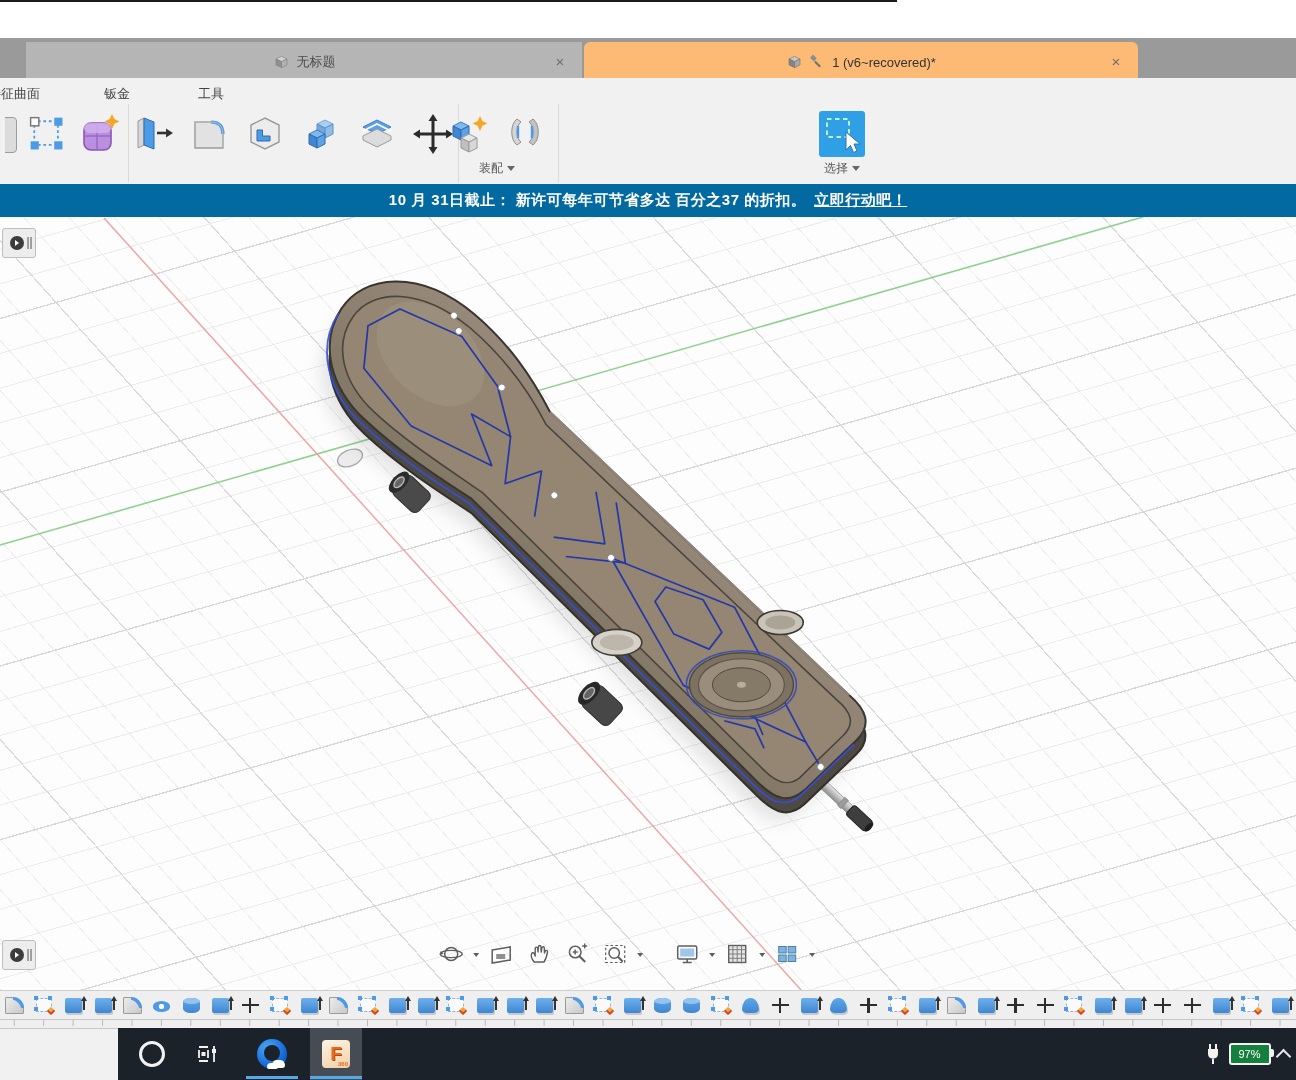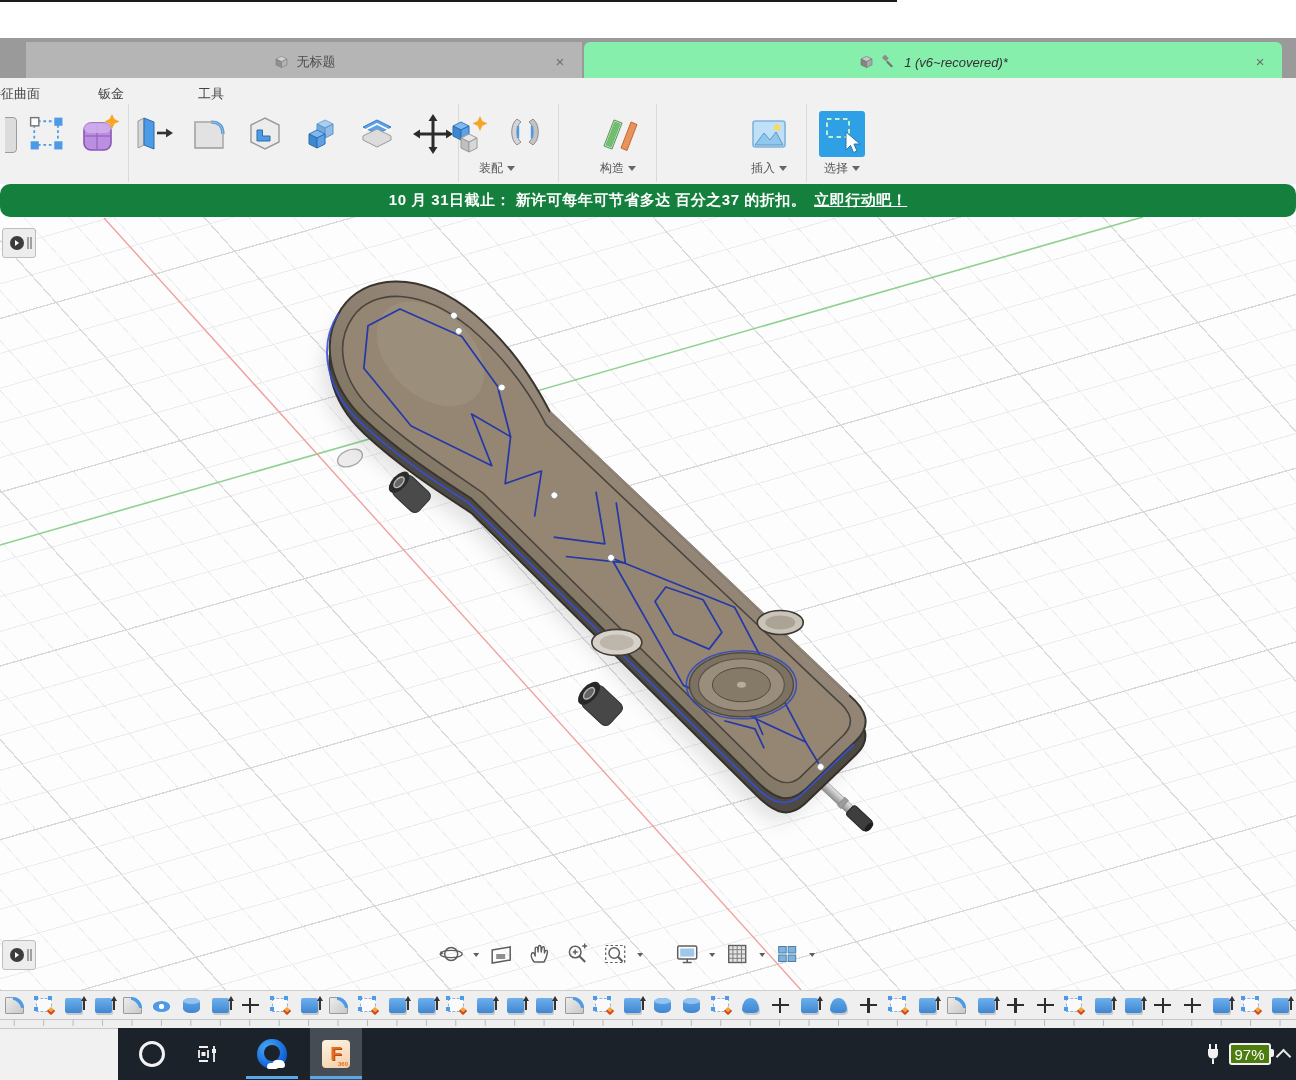--- a/index.html
+++ b/index.html
@@ -10,21 +10,21 @@
 
   
   #top-strip{left:0;top:0;width:1296px;height:38px;background:#ffffff;}
   #top-line{left:0;top:0;width:897px;height:2px;background:#1b1b1b;}
 
   
   #tab-bar{left:0;top:38px;width:1296px;height:40px;background:#9a9a9a;}
   .doc-tab{position:absolute;top:4px;height:40px;display:flex;align-items:center;justify-content:center;
            font-size:13px;color:#4b4b4b;}
   #tab-untitled{left:26px;width:556px;background:#b5b5b5;}
-  #tab-recovered{left:584px;width:698px;background:#86efac;border-radius:6px 6px 0 0;color:#333;font-style:italic;}
+  #tab-recovered{left:584px;width:554px;background:#fdba74;border-radius:6px 6px 0 0;color:#333;}
   .tab-close{position:absolute;right:12px;top:10px;width:20px;height:20px;line-height:20px;text-align:center;
              font-size:15px;color:#6d6d6d;cursor:default;}
   .tab-label{margin-left:7px;}
   .tab-cube{width:17px;height:16px;display:inline-block;}
   .tool-ico{width:16px;height:16px;display:inline-block;margin-left:6px;}
 
   
   #ribbon{left:0;top:78px;width:1296px;height:106px;background:#f1f1f1;}
   .menu-item{position:absolute;top:7px;font-size:13px;color:#454545;white-space:nowrap;}
   .tb-group{position:absolute;top:26px;height:78px;border-right:1px solid #dadada;}
@@ -32,22 +32,22 @@
   .tb-label{position:absolute;left:0;right:0;bottom:5px;text-align:center;font-size:12px;color:#555;}
   .caret{display:inline-block;width:0;height:0;border:4px solid transparent;border-top:5px solid #666;
          vertical-align:middle;margin-left:4px;margin-top:3px;}
   .tb-btn{width:48px;height:50px;display:flex;align-items:center;justify-content:center;}
   .tb-btn.small{width:40px;}
   #select-tile{width:46px;height:46px;background:#30a0e6;border-radius:3px;display:flex;align-items:center;justify-content:center;}
   #clip-icon{overflow:hidden;width:14px;height:50px;position:relative;}
   #clip-icon .half{position:absolute;left:-26px;top:8px;width:36px;height:34px;background:#dcdcdc;border:1px solid #9c9c9c;border-radius:4px;}
 
   
-  #banner{left:0;top:184px;width:1296px;height:33px;background:#15803d;display:flex;align-items:center;justify-content:center;
-          font-size:15px;font-weight:bold;color:#ffffff;letter-spacing:.5px;border-radius:10px;}
+  #banner{left:0;top:184px;width:1296px;height:33px;background:#0369a1;display:flex;align-items:center;justify-content:center;
+          font-size:15px;font-weight:bold;color:#ffffff;letter-spacing:.5px;}
   #banner a{color:#fff;text-decoration:underline;margin-left:8px;cursor:pointer;}
 
   
   #viewport{left:0;top:217px;width:1296px;height:773px;background-color:#fdfdfd;
     background-image:
       repeating-linear-gradient(344deg,#d8d8d8 0 1.3px,transparent 1.3px 167px),
       repeating-linear-gradient(48deg,#dbdbdb 0 1.3px,transparent 1.3px 167px),
       repeating-linear-gradient(344deg,#ececec 0 1px,transparent 1px 33.4px),
       repeating-linear-gradient(48deg,#eeeeee 0 1px,transparent 1px 33.4px);}
   #scene{position:absolute;left:0;top:0;}
@@ -102,22 +102,22 @@
   #qq-ball{width:30px;height:30px;border-radius:50%;background:radial-gradient(circle at 35% 30%,#4aa9f5,#0d5fd6 70%);position:relative;}
   #qq-ball::before{content:"";position:absolute;left:7px;top:6px;width:16px;height:16px;border-radius:50%;background:#1c222a;}
   #qq-ball::after{content:"";position:absolute;right:2px;bottom:1px;width:13px;height:8px;background:#fff;border-radius:7px 7px 4px 4px;box-shadow:-6px 2px 0 -1px #fff;}
   #fusion-tile{left:310px;width:52px;background:#464c54;}
   #fusion-badge{width:28px;height:28px;border-radius:4px;background:linear-gradient(160deg,#fdf3e3,#f3cfa8);display:flex;align-items:center;justify-content:center;position:relative;}
   #fusion-badge .f{font-weight:bold;font-size:19px;color:#e86a1e;text-shadow:1px 1px 0 #b5490f;}
   #fusion-badge .s360{position:absolute;right:2px;bottom:1px;font-size:6px;color:#e86a1e;font-weight:bold;}
   .run-underline{position:absolute;bottom:1px;height:3px;background:#57a8e8;}
   #ul-qq{left:246px;width:52px;} #ul-fusion{left:310px;width:52px;}
   #tray{left:1196px;width:100px;gap:7px;}
-  #battery{width:38px;height:18px;border:2px solid #f2f2f2;border-radius:3px;background:#4d7c0f;position:relative;
-           display:flex;align-items:center;justify-content:center;font-size:15px;color:#fff;}
+  #battery{width:38px;height:18px;border:2px solid #f2f2f2;border-radius:3px;background:#15803d;position:relative;
+           display:flex;align-items:center;justify-content:center;font-size:11px;color:#fff;}
   #battery::after{content:"";position:absolute;right:-5px;top:4px;width:3px;height:8px;background:#f2f2f2;border-radius:0 2px 2px 0;}
   #chev{width:9px;height:9px;border-left:2px solid #e8e8e8;border-top:2px solid #e8e8e8;transform:rotate(45deg);margin-top:4px;}
 </style>
 </head>
 <body>
 
 <div id="app">
 
   <div class="abs" id="top-strip"></div>
   <div class="abs" id="top-line"></div>
@@ -142,21 +142,21 @@
         <rect x="1.5" y="1.5" width="5.5" height="4.5" rx="1" transform="rotate(45 4 4)" fill="#8d8d8d"></rect>
         <rect x="6.5" y="6.5" width="8" height="2.2" rx="1" transform="rotate(45 6.5 6.5)" fill="#737373"></rect>
       </svg>
       <span class="tab-label">1 (v6~recovered)*</span>
       <span class="tab-close">×</span>
     </div>
   </div>
 
   <div class="abs" id="ribbon">
     <span class="menu-item" style="left:-12px">特征曲面</span>
-    <span class="menu-item" style="left:98px">钣金</span>
+    <span class="menu-item" style="left:104px">钣金</span>
     <span class="menu-item" style="left:198px">工具</span>
 
     <div class="tb-group" style="left:0;width:128px">
       <div class="tb-icons">
         <div id="clip-icon">
             <div class="half"></div>
           </div>
         <div class="tb-btn small">
           <svg width="42" height="42" viewBox="0 0 44 44">
             <line x1="12" y1="8" x2="30" y2="8" stroke="#4d9be6" stroke-width="2" stroke-dasharray="3,3"></line>
@@ -253,46 +253,22 @@
             <path d="M14 7 C7 12 7 28 14 33 L18 30 C12.5 26 12.5 14 18 10 Z" fill="#d5d5d5" stroke="#8e8e8e"></path>
             <path d="M30 7 C37 12 37 28 30 33 L26 30 C31.5 26 31.5 14 26 10 Z" fill="#c3c3c3" stroke="#8e8e8e"></path>
             <line x1="15" y1="14" x2="15" y2="26" stroke="#4d9be6" stroke-width="2.4"></line>
             <line x1="29" y1="14" x2="29" y2="26" stroke="#4d9be6" stroke-width="2.4"></line>
           </svg>
         </div>
       </div>
       <div class="tb-label"><span>装配</span><span class="caret"></span></div>
     </div>
 
-    <div class="tb-group" style="left:580px;width:76px">
-      <div class="tb-icons">
-        <div class="tb-btn">
-          <svg width="44" height="44" viewBox="0 0 44 44">
-            <path d="M8 34 L18 8 L26 11 L16 37 Z" fill="#6fbf6f" stroke="#e9e9e9" stroke-width="2"></path>
-            <path d="M8 34 L18 8 L26 11 L16 37 Z" fill="none" stroke="#55955a" stroke-width="1"></path>
-            <path d="M25 36 L35 10 L41 12.5 L31 38.5 Z" fill="#e8935c" stroke="#c06a35" stroke-width="1"></path>
-          </svg>
-        </div>
-      </div>
-      <div class="tb-label"><span>构造</span><span class="caret"></span></div>
-    </div>
-
-
-    <div class="tb-group" style="left:732px;width:74px">
-      <div class="tb-icons">
-        <div class="tb-btn">
-          <svg width="44" height="44" viewBox="0 0 44 44">
-            <rect x="6" y="9" width="32" height="26" rx="2.5" fill="#bfe0f7" stroke="#7fb3dc" stroke-width="1.6"></rect>
-            <path d="M8 33 L17 21 L23 28 L29 20 L36 33 Z" fill="#8fc7ee" stroke="#5f97c4"></path>
-            <circle cx="30" cy="15.5" r="3" fill="#ffd94d"></circle>
-          </svg>
-        </div>
-      </div>
-      <div class="tb-label"><span>插入</span><span class="caret"></span></div>
-    </div>
+
+
 
     <div class="tb-group" style="left:806px;width:72px;border-right:none">
       <div class="tb-icons">
         <div id="select-tile">
           <svg width="40" height="40" viewBox="0 0 40 40">
             <rect x="5" y="5" width="22" height="18" fill="none" stroke="#bff0c4" stroke-width="2" stroke-dasharray="4.5,3.5"></rect>
             <path d="M24 18 L24 36 L28.5 31.5 L31.5 38.5 L35 37 L32 30 L38 30 Z" fill="#ffffff" stroke="#2a76ab" stroke-width="1"></path>
           </svg>
         </div>
       </div>

